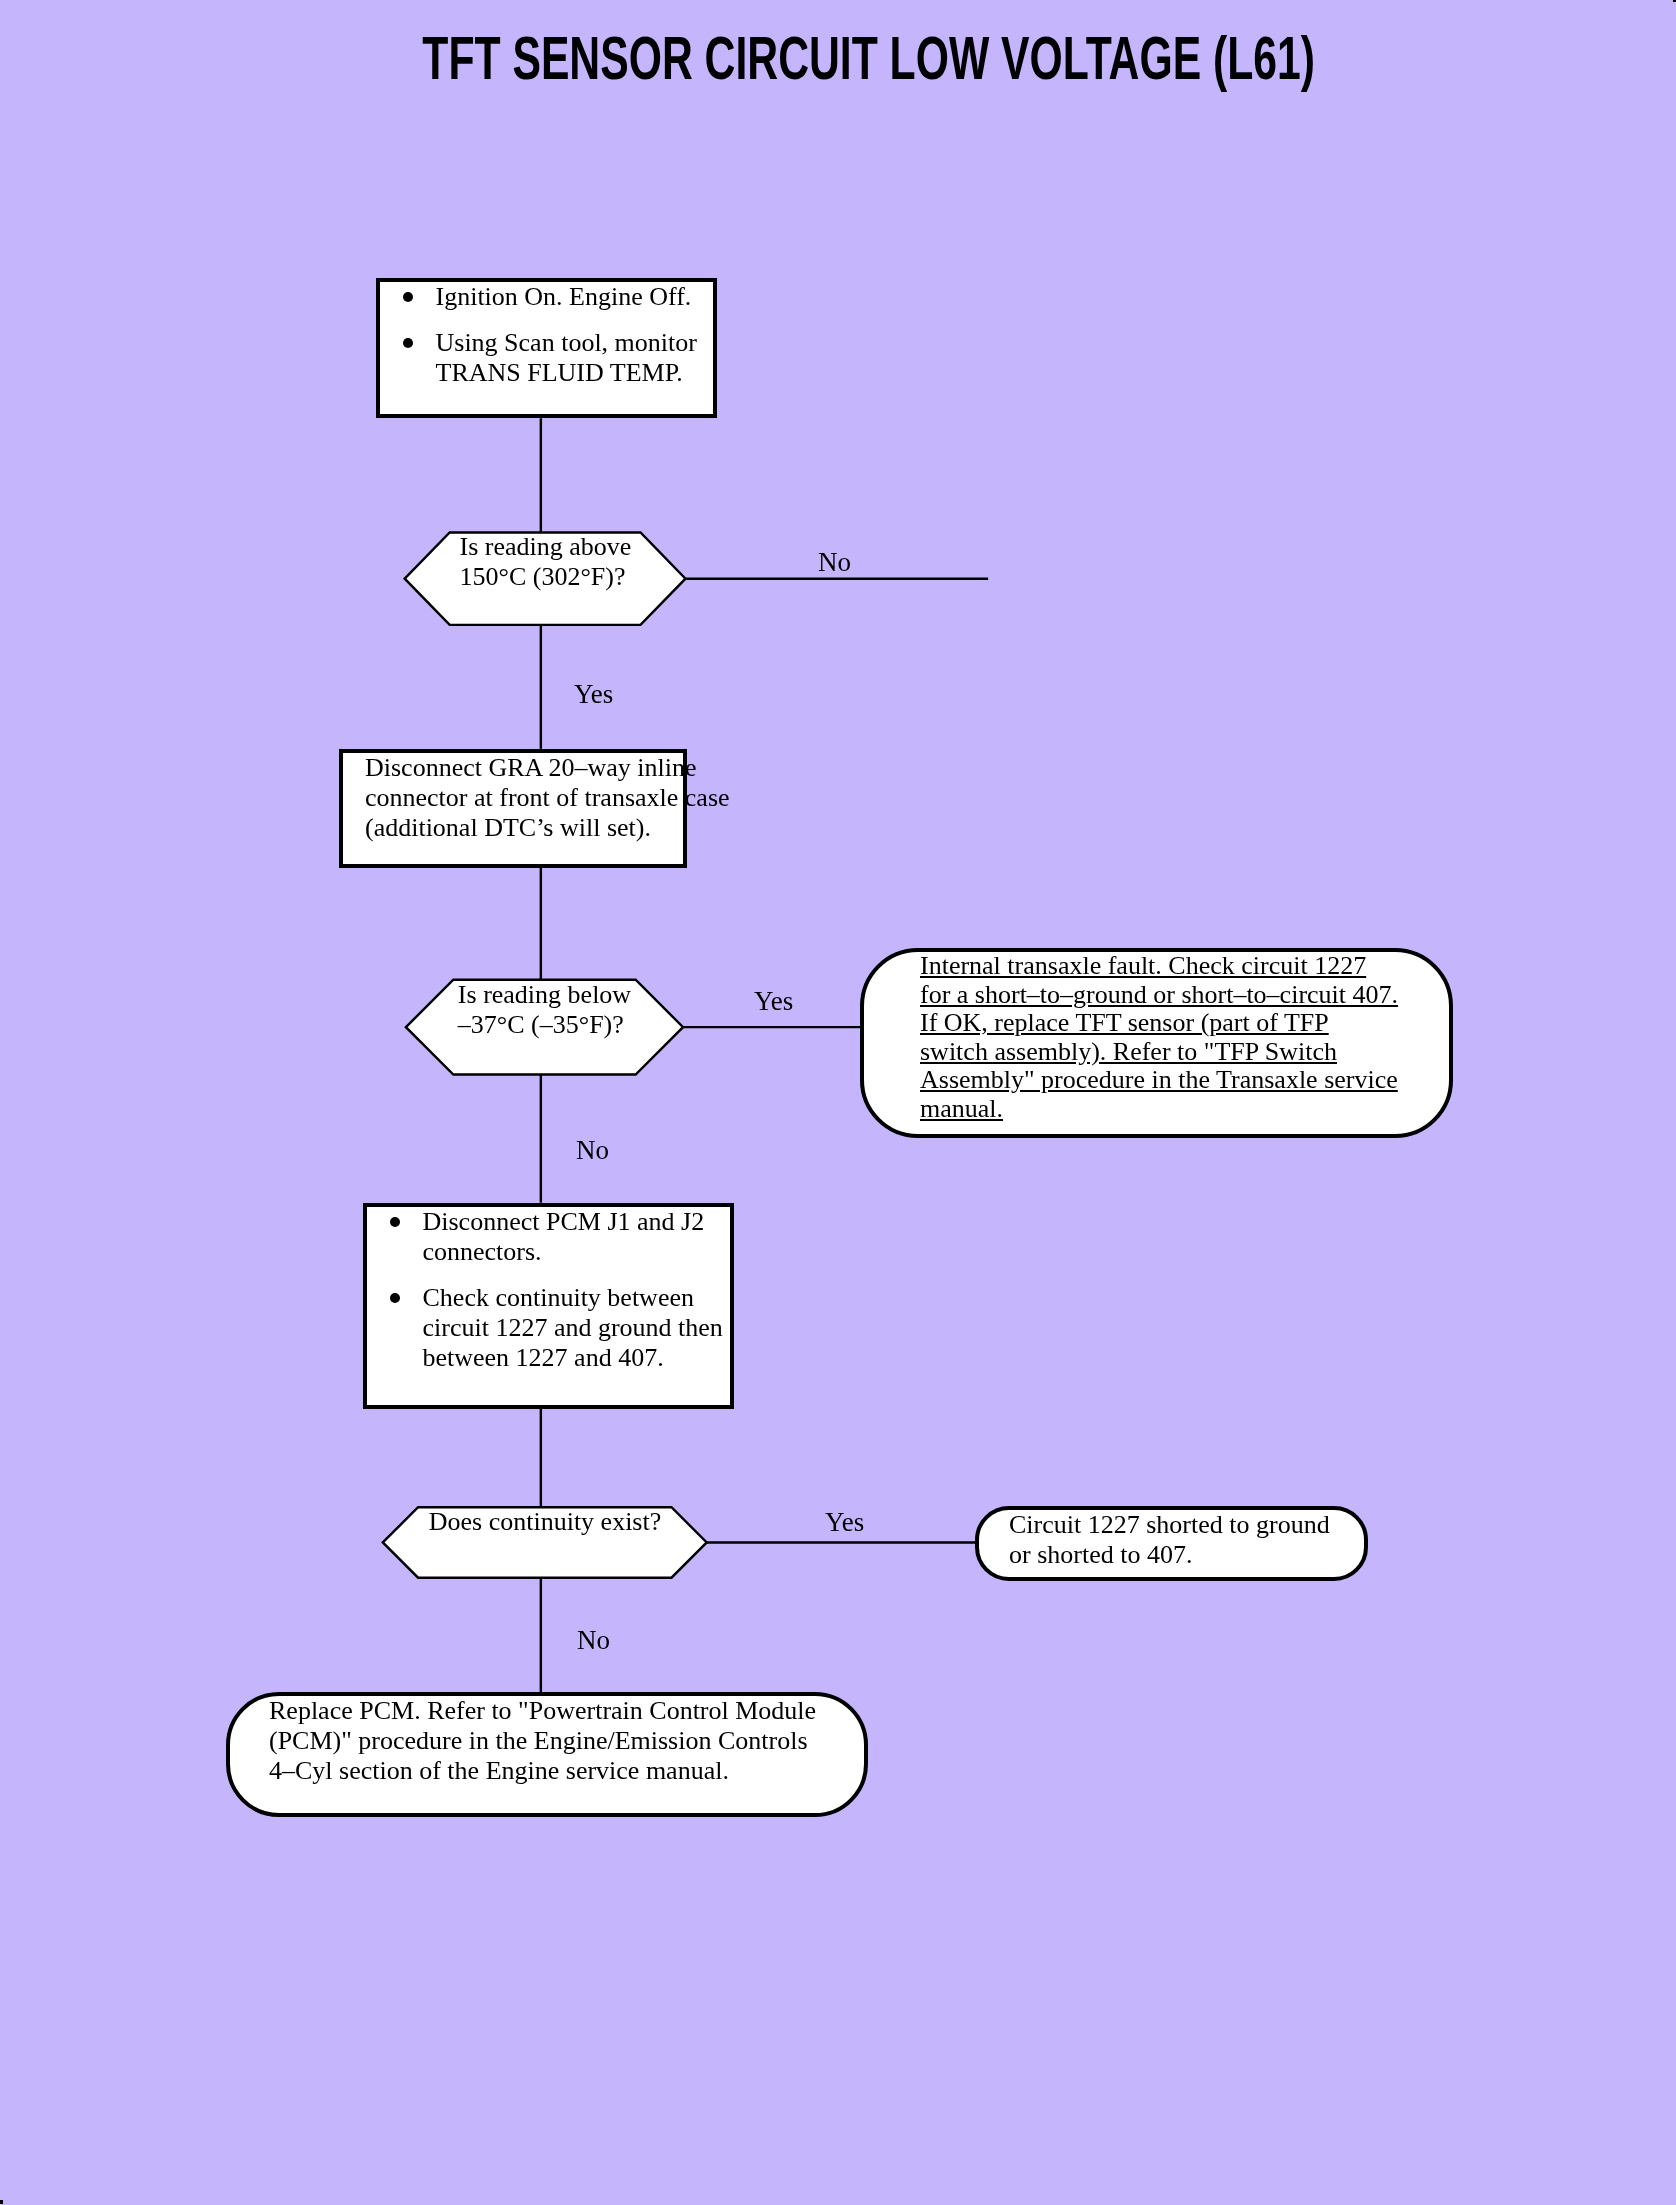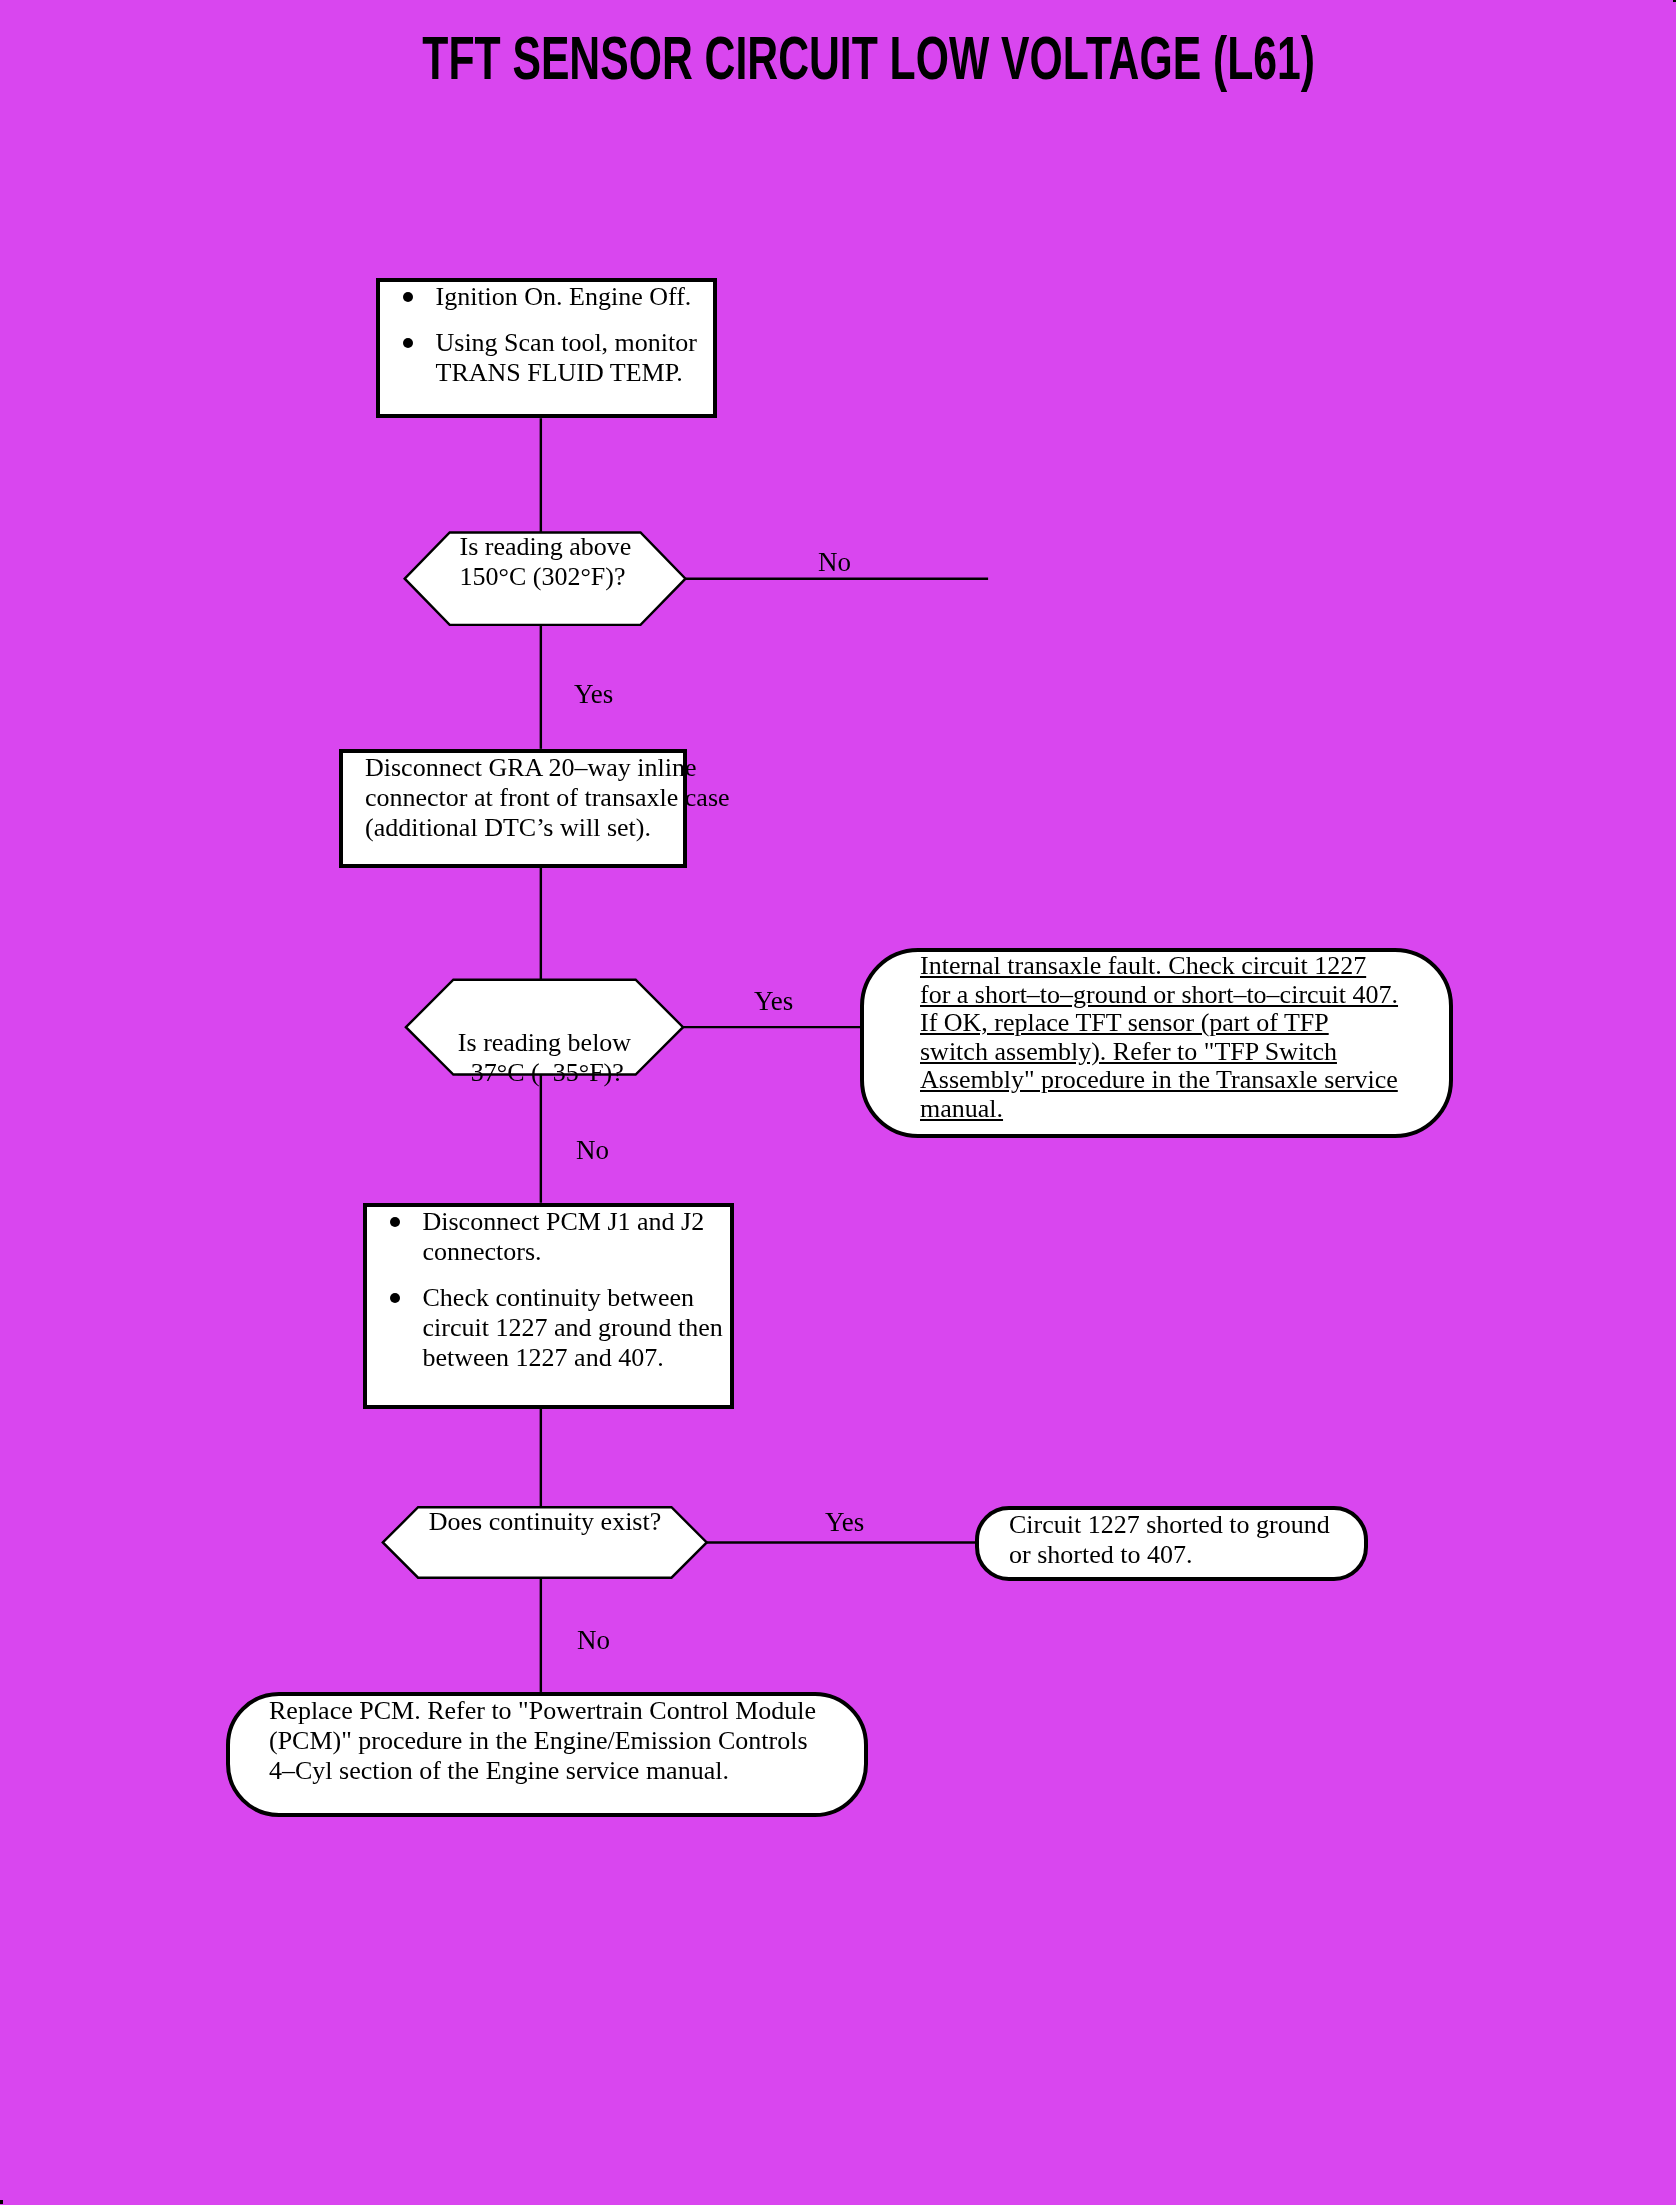--- a/index.html
+++ b/index.html
@@ -1,20 +1,20 @@
 <!DOCTYPE html>
 <html style="font-size:9.7px"><head>
 <meta charset="utf-8">
 <style>
   html, body { margin: 0; padding: 0; background: #ffffff; }
   #canvas {
     position: relative;
     width: 1676px;
     height: 2205px;
-    background: #d946ef;
+    background: #c4b5fd;
     color: #000000;
     font-family: "Liberation Serif", serif;
     overflow: hidden;
   }
   #wires {
     position: absolute;
     left: 0; top: 0;
     width: 1676px; height: 2205px;
   }
   .title {
@@ -131,21 +131,21 @@
 
 
   <div class="edge-label" style="left:574px; top:678px;">Yes</div>
 
   <div class="node" style="left:339px; top:749px; width:348px; height:119px; padding-left:22px;">
     <div class="ln">Disconnect GRA 20–way inline</div>
     <div class="ln">connector at front of transaxle case</div>
     <div class="ln">(additional DTC’s will set).</div>
   </div>
 
-  <div class="hex-label" style="left:406px; top:980px; width:277px; height:72px;margin-top:48px;">
+  <div class="hex-label" style="left:406px; top:980px; width:277px; height:72px;">
     <div>
       <div class="ln">Is reading below</div>
       <div class="ln">–37°C (–35°F)?</div>
     </div>
   </div>
 
   <div class="edge-label" style="left:754px; top:985px;">Yes</div>
 
   <div class="node rounded tight" style="left:860px; top:948px; width:593px; height:190px; border-radius:58px; padding-left:56px;text-decoration:underline;">
     <div class="ln">Internal transaxle fault. Check circuit 1227</div>

